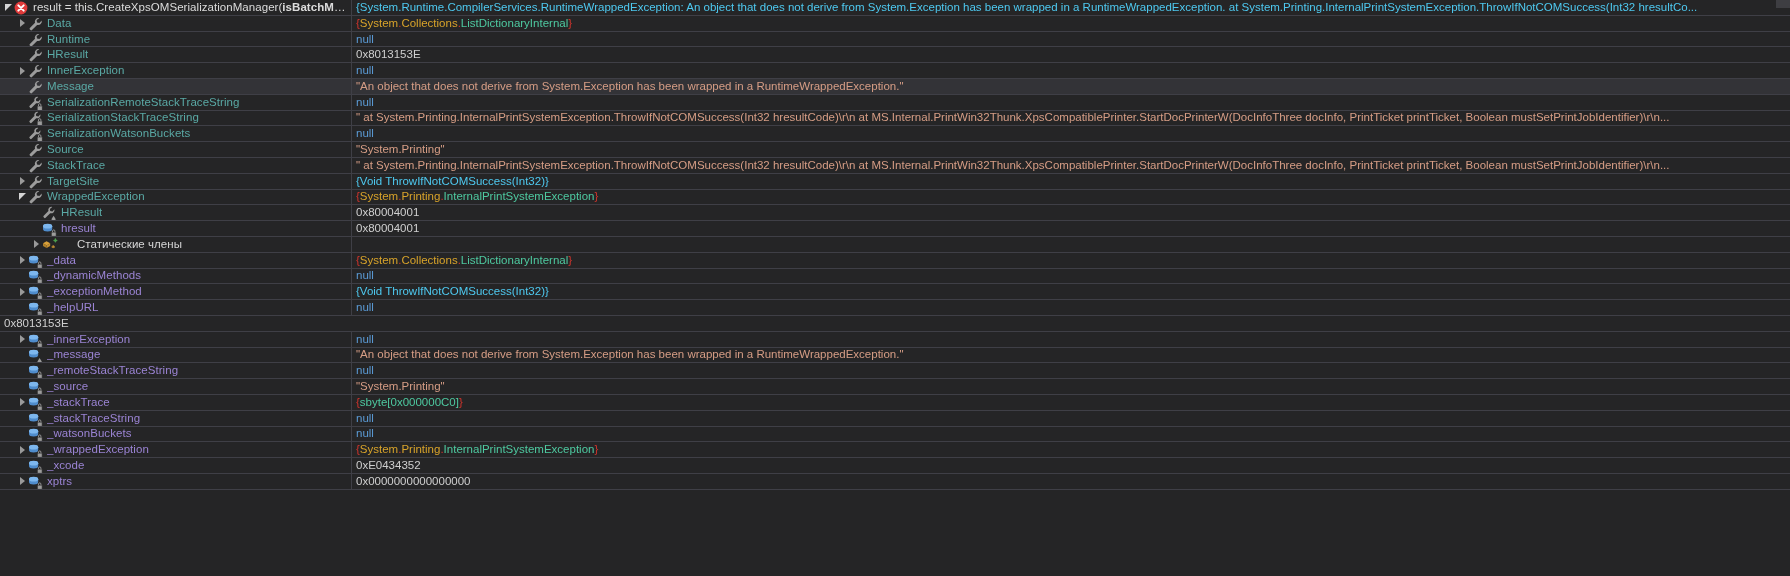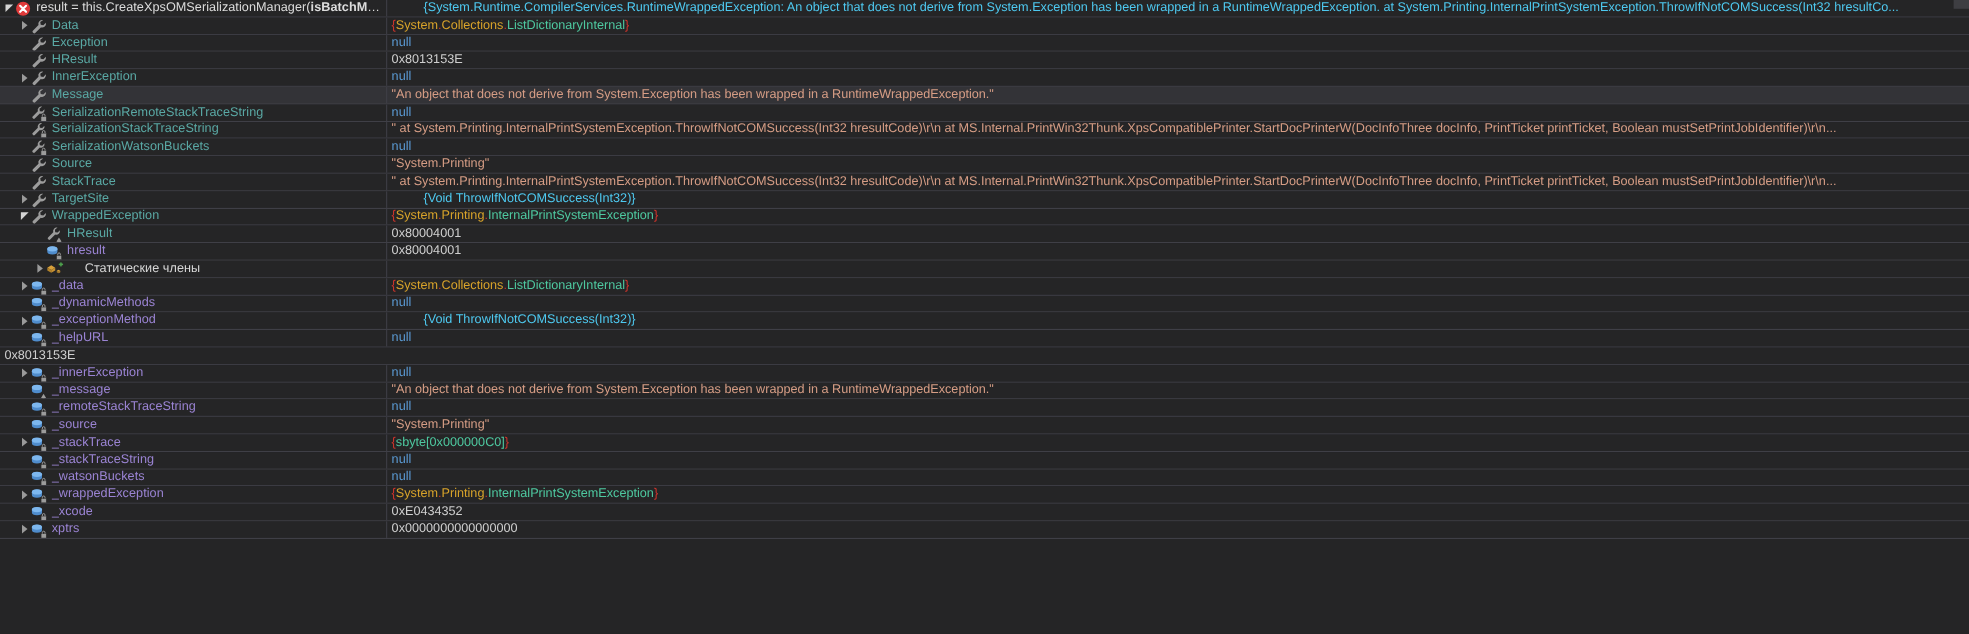--- a/index.html
+++ b/index.html
@@ -96,21 +96,21 @@
     display: flex;
     align-items: center;
     padding-left: 4px;
     overflow: hidden;
     white-space: nowrap;
   }
   .v { font-size: 11.5px; }
   .v-null   { color: #5b9bd5; }
   .v-hex    { color: #cfcfcf; }
   .v-string { color: #d69d85; }
-  .v-cyan   { color: #4ec9f0; margin-left: 29px; }
+  .v-cyan   { color: #4ec9f0; }
   .v-brace  { color: #d0342c; }
   .v-ns     { color: #d8a32a; }
   .v-type   { color: #4ec9a0; }
   .hscroll-stub {
     position: absolute;
     right: 0; top: 0;
     width: 14px; height: 8px;
     background: #3e3e42;
   }
 </style>
@@ -162,21 +162,21 @@
       </div>
       <div class="row">
         <div class="name-cell">
           <span style="width: 16px; min-width: 16px; height: 1px;"></span>
           <span class="expander empty"></span>
           <span class="icon">
             <svg width="15" height="14" viewBox="0 0 15 14">
               <path d="M11.3 1.2 a3.6 3.6 0 0 0 -4.3 4.6 L1.9 10.9 a1.1 1.1 0 0 0 0 1.6 l0.5 0.5 a1.1 1.1 0 0 0 1.6 0 L9.1 7.9 a3.6 3.6 0 0 0 4.6 -4.3 L11.4 5.9 L9 5.5 L8.6 3.1 Z" fill="#9c9c9c"></path>
             </svg>
           </span>
-          <span class="label">Exception</span>
+          <span class="label">Runtime</span>
         </div>
         <div class="value-cell">
           <span class="v v-null">null</span>
         </div>
       </div>
       <div class="row">
         <div class="name-cell">
           <span style="width: 16px; min-width: 16px; height: 1px;"></span>
           <span class="expander empty"></span>
           <span class="icon">

